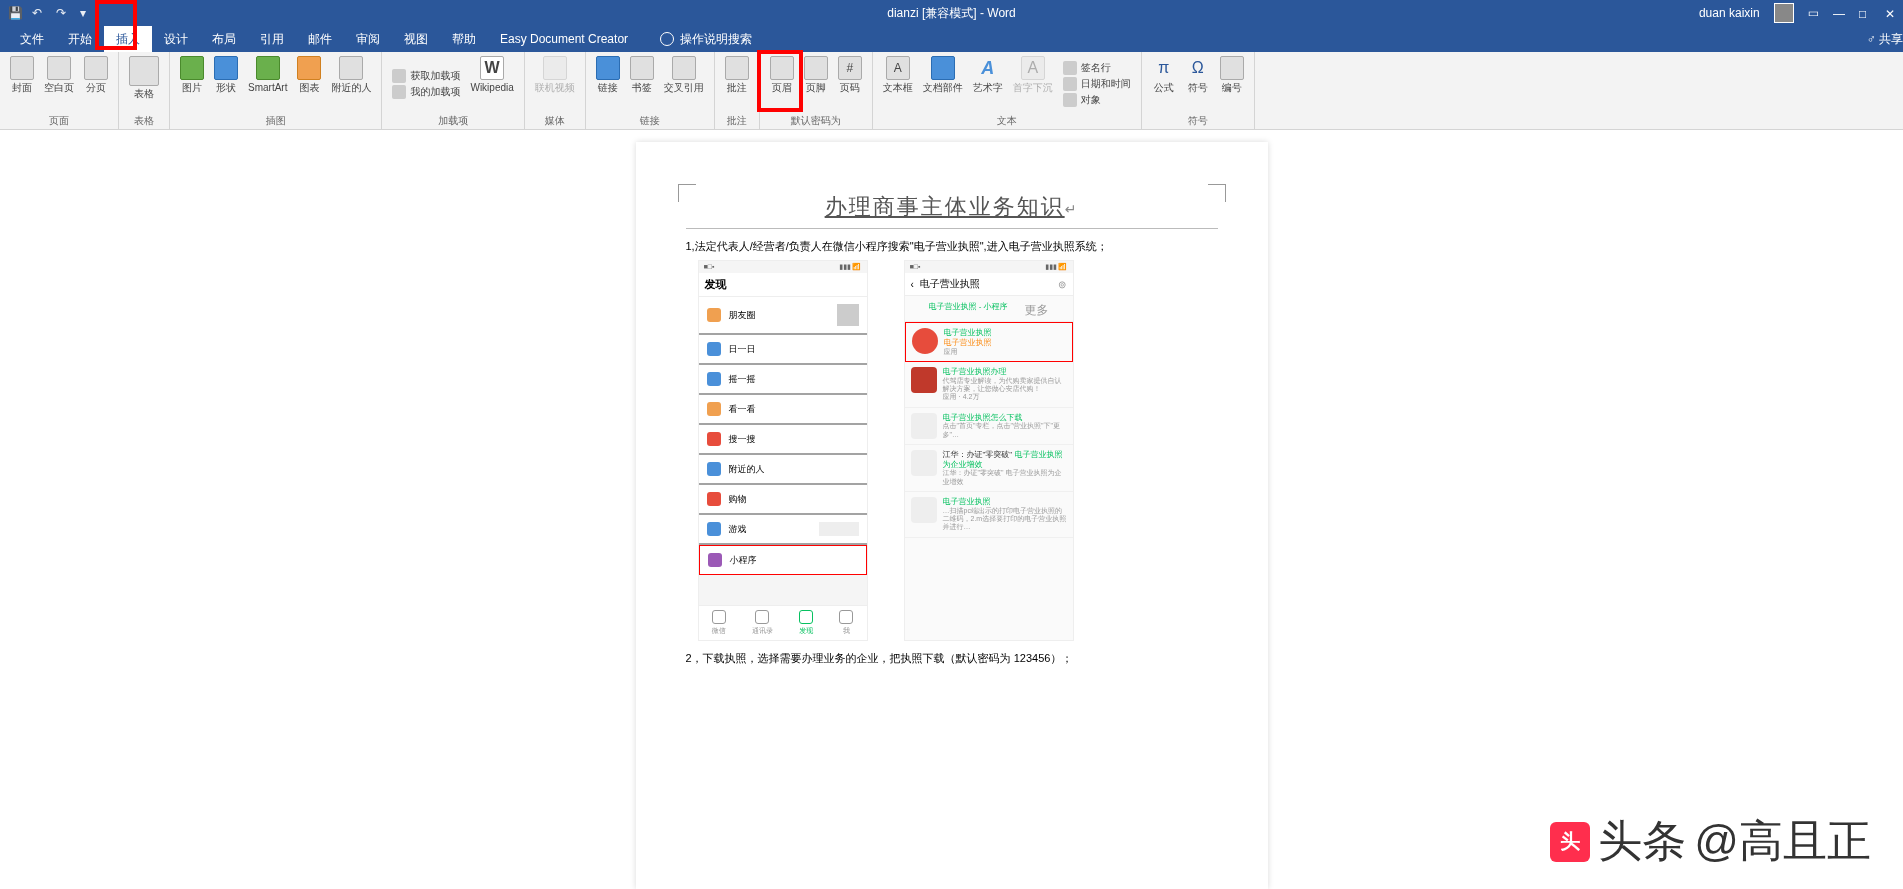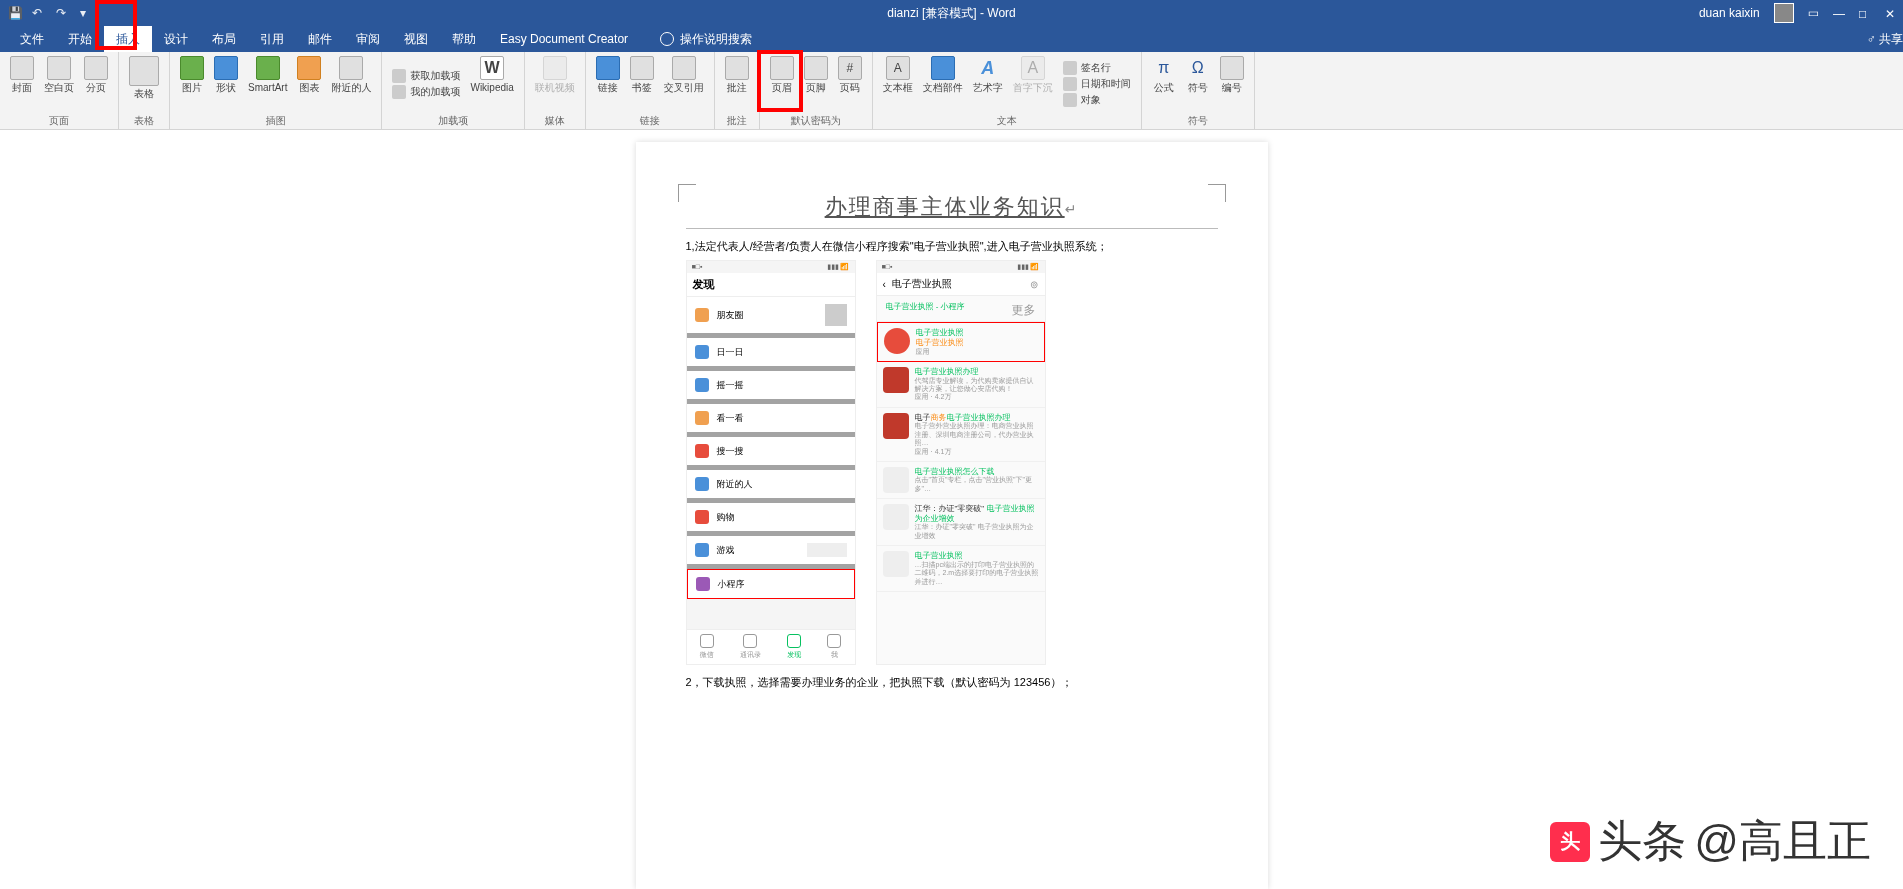--- a/index.html
+++ b/index.html
@@ -47,26 +47,26 @@
 .page { width: 632px; background: #fff; box-shadow: 0 0 6px rgba(0,0,0,.15); margin-top: 12px; padding: 50px 50px 20px; position: relative; }
 .crop-mark { position: absolute; width: 18px; height: 18px; border: 1px solid #999; }
 .crop-tl { top: 42px; left: 42px; border-right: none; border-bottom: none; }
 .crop-tr { top: 42px; right: 42px; border-left: none; border-bottom: none; }
 .doc-title { text-align: center; font-size: 22px; color: #555; letter-spacing: 2px; margin-bottom: 6px; }
 .doc-title .ul { text-decoration: underline; }
 .end-mark { font-size: 14px; color: #888; }
 .doc-hr { border: none; border-top: 1px solid #bbb; margin-bottom: 10px; }
 .doc-sec { font-size: 12px; font-weight: bold; margin-bottom: 6px; }
 .doc-p { font-size: 11px; margin-bottom: 6px; line-height: 1.4; }
-.shots { display: flex; gap: 20px; margin: 4px 0 10px; }
+.shots { display: flex; gap: 36px; margin: 4px 12px 10px; }
 .phone { width: 170px; background: #fafafa; border: 1px solid #eee; font-size: 9px; }
 .ph-status { display: flex; justify-content: space-between; padding: 2px 5px; color: #666; font-size: 7px; background: #f5f5f5; }
 .ph-head { padding: 4px 6px; font-size: 11px; font-weight: bold; background: #fff; border-bottom: 1px solid #eee; }
 .ph-head2 { display: flex; align-items: center; gap: 6px; padding: 4px 6px; background: #fff; border-bottom: 1px solid #eee; font-size: 10px; }
-.ph-item { display: flex; align-items: center; gap: 8px; padding: 7px 8px; border-bottom: 5px solid #a3a3a3; background: #fff; }
+.ph-item { display: flex; align-items: center; gap: 8px; padding: 7px 8px; border-bottom: 2px solid #a3a3a3; background: #fff; }
 .ph-item.boxed { border: 1px solid #ff0000; }
 .ph-ico { width: 14px; height: 14px; border-radius: 3px; }
 .ph-ico.blue { background: #4a90d9; }
 .ph-ico.orange { background: #f0a050; }
 .ph-ico.purple { background: #9b59b6; }
 .ph-ico.red { background: #e74c3c; }
 .ph-tabs { display: flex; justify-content: space-around; padding: 4px 0; border-top: 1px solid #eee; background: #fff; }
 .ph-tab { display: flex; flex-direction: column; align-items: center; font-size: 7px; color: #999; gap: 2px; }
 .ph-tab.active { color: #07c160; }
 .tab-ico { width: 14px; height: 14px; border: 1px solid currentColor; border-radius: 3px; }
@@ -392,49 +392,41 @@
       <div class="phone">
         <div class="ph-status">
             <span>■□▪</span>
             <span>▮▮▮ 📶</span>
           </div>
         <div class="ph-head2">
             <span>‹</span>
             <span>电子营业执照</span>
             <span style="margin-left:auto;color:#999">⊚</span>
           </div>
-        <div class="ph-result" style="justify-content:space-between;padding:6px 9px 2px">
+        <div class="ph-result" style="justify-content:space-between;padding:6px 24px 2px">
             <span class="ph-rtitle"><span class="g">电子营业执照 - 小程序</span></span>
             <span style="font-size:12px;color:#999">更多</span>
           </div>
         <div class="ph-result boxed">
           <div class="ph-rimg red"></div>
           <div class="ph-rtxt">
               <div class="ph-rtitle"><span class="g">电子营业执照</span></div>
               <div class="ph-rtitle" style="color:#fa8c16">电子营业执照</div>
               <div class="ph-rdesc">应用</div>
             </div>
         </div>
         <div class="ph-result">
           <div class="ph-rimg redsq"></div>
           <div class="ph-rtxt">
               <div class="ph-rtitle"><span class="g">电子营业执照办理</span></div>
               <div class="ph-rdesc">代驾店专业解读，为代购卖家提供自认解决方案，让您做心安店代购！</div>
               <div class="ph-rdesc">应用 · 4.2万</div>
             </div>
         </div>
         <div class="ph-result">
-          <div class="ph-rimg redsq"></div>
-          <div class="ph-rtxt">
-              <div class="ph-rtitle">电子<span class="o">商务</span><span class="g">电子营业执照办理</span></div>
-              <div class="ph-rdesc">电子营外营业执照办理：电商营业执照注册、深圳电商注册公司，代办营业执照…</div>
-              <div class="ph-rdesc">应用 · 4.1万</div>
-            </div>
-        </div>
-        <div class="ph-result">
           <div class="ph-rimg"></div>
           <div class="ph-rtxt">
               <div class="ph-rtitle"><span class="g">电子营业执照怎么下载</span></div>
               <div class="ph-rdesc">点击"首页"专栏，点击"营业执照"下"更多"…</div>
             </div>
         </div>
         <div class="ph-result">
           <div class="ph-rimg"></div>
           <div class="ph-rtxt">
               <div class="ph-rtitle"><span>江华：办证"零突破"</span> <span class="g">电子营业执照为企业增效</span></div>

